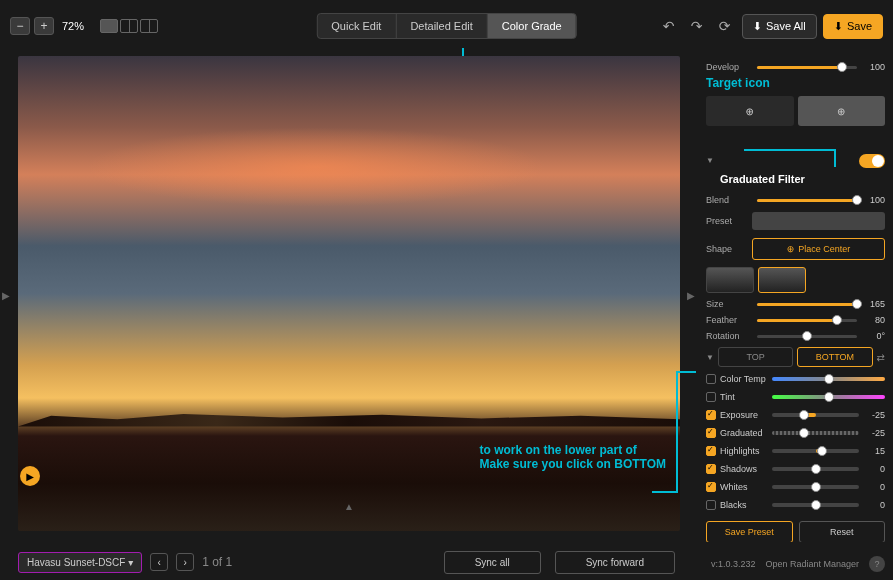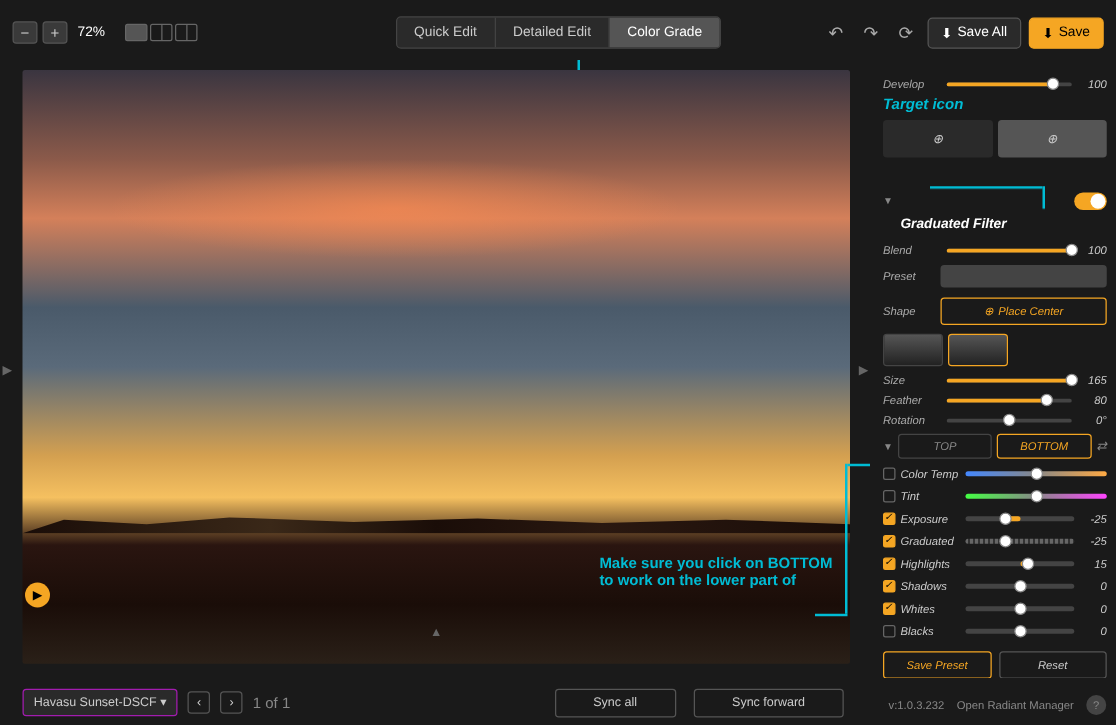--- a/index.html
+++ b/index.html
@@ -24,21 +24,21 @@
 .ann-line { position:absolute; background:#00bcd4; pointer-events:none; }
 .main { display:flex; height:490px; }
 .canvas { flex:1; padding:4px 18px 0 18px; position:relative; }
 .photo { width:100%; height:475px; background:linear-gradient(to bottom,#3a3540 0%,#8b5a4a 15%,#d4805a 25%,#4a5a6a 40%,#5a6a7a 50%,#d4a050 65%,#f5c060 72%,#2a1510 80%,#1a0d08 90%,#2a2018 100%); border-radius:2px; position:relative; overflow:hidden; }
 .photo::before { content:""; position:absolute; top:15%; left:10%; right:20%; height:80px; background:radial-gradient(ellipse,rgba(255,140,80,0.6) 0%,transparent 70%); }
 .photo::after { content:""; position:absolute; bottom:22%; left:0; right:0; height:18px; background:linear-gradient(to right,#1a0d08,#3a2818 30%,#1a0d08 50%,#2a1810 70%,#1a0d08); clip-path:polygon(0 100%,5% 40%,15% 60%,25% 30%,40% 50%,55% 35%,70% 55%,85% 40%,100% 60%,100% 100%); }
 .playhead { position:absolute; left:2px; bottom:45px; width:20px; height:20px; background:#f5a623; border-radius:50%; display:flex; align-items:center; justify-content:center; color:#000; font-size:10px; }
 .side-handle { position:absolute; top:50%; width:8px; height:16px; color:#666; cursor:pointer; font-size:10px; }
 .side-handle.left { left:2px; }
 .side-handle.right { right:200px; }
-.right-panel { width:195px; background:#1a1a1a; padding:4px 8px; overflow-y:auto; display:flex; flex-direction:column; gap:6px; font-size:10px;font-style:italic; }
+.right-panel { width:195px; background:#1a1a1a; padding:4px 8px; overflow-y:auto; display:flex; flex-direction:column; gap:6px; font-size:10px; }
 .histogram { width:100%; height:55px; background:#2a2a2a; position:relative; overflow:hidden; border-radius:2px; }
 .histo-blob { position:absolute; bottom:0; border-radius:50% 50% 0 0 / 100% 100% 0 0; opacity:0.7; }
 .slider-row { display:flex; align-items:center; gap:6px; }
 .slider-label { width:45px; font-size:9px; color:#aaa; }
 .slider-track { flex:1; height:3px; background:#444; border-radius:2px; position:relative; cursor:pointer; }
 .slider-fill { position:absolute; left:0; top:0; bottom:0; background:#f5a623; border-radius:2px; }
 .slider-thumb { position:absolute; width:10px; height:10px; background:#fff; border:1px solid #888; border-radius:50%; top:50%; transform:translate(-50%,-50%); }
 .slider-val { width:22px; text-align:right; font-size:9px; color:#ccc; }
 .mode-tabs { display:flex; gap:4px; }
 .mode-tab { flex:1; height:30px; background:#2a2a2a; display:flex; align-items:center; justify-content:center; cursor:pointer; border-radius:3px; }
@@ -114,22 +114,22 @@
 <div class="annotation" style="top:55px; left:492px;">Color Grade tab</div>
 <div class="ann-line" style="top:48px; left:462px; width:2px; height:12px;"></div>
 <div class="ann-line" style="top:60px; left:462px; width:28px; height:2px;"></div>
 
 <div class="main">
   <div class="side-handle left">▶</div>
   <div class="canvas">
     <div class="photo">
       <div class="playhead">▶</div>
       <div class="annotation" style="bottom:60px; right:14px; text-align:left;">
+        <div>to work on the lower part of</div>
         <div>Make sure you click on BOTTOM</div>
-        <div>to work on the lower part of</div>
       </div>
     </div>
     <div class="tri-up">▲</div>
   </div>
   <div class="side-handle right" style="right:198px;">▶</div>
 
   <div class="right-panel">
     <div class="histogram">
       <div class="histo-blob" style="left:5%; width:35%; height:70%; background:#3355ff;"></div>
       <div class="histo-blob" style="left:25%; width:45%; height:95%; background:#33cc44;"></div>

